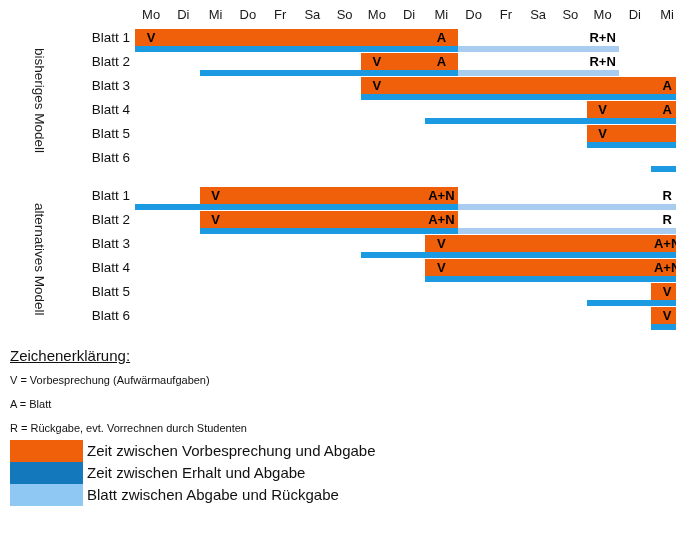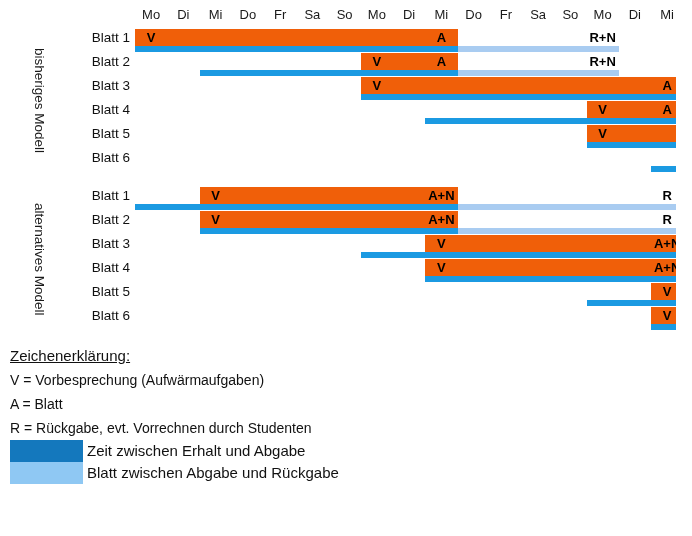--- a/index.html
+++ b/index.html
@@ -10,21 +10,21 @@
   .day{position:absolute;font-size:13px;line-height:16px;text-align:center;color:#1a1a1a;white-space:nowrap;}
   .rowlabel{position:absolute;font-size:13.5px;line-height:17px;text-align:right;width:75px;white-space:nowrap;}
   .seclabel{
     position:absolute;writing-mode:vertical-rl;text-align:center;
     font-size:13.5px;width:18px;white-space:nowrap;color:#1a1a1a;
   }
   .bar{position:absolute;}
   .marker{position:absolute;font-size:13px;font-weight:bold;line-height:17px;text-align:center;width:60px;white-space:nowrap;color:#000;}
   .legend{position:absolute;left:10px;top:344px;}
   .legend-title{font-size:15px;line-height:24px;text-decoration:underline;}
-  .legend-line{font-size:14px;line-height:24px;white-space:nowrap;}
+  .legend-line{font-size:11px;line-height:24px;white-space:nowrap;}
   .swatch-row{display:flex;align-items:center;height:22px;}
   .swatch{width:73px;height:22px;margin-right:4px;flex:none;}
   .swatch-label{font-size:15px;line-height:22px;white-space:nowrap;}
 </style>
 </head>
 <body>
 
 <div id="stage">
 
   <div id="chart">
@@ -110,20 +110,24 @@
       <div class="bar" style="left: 651px; top: 324px; width: 32.25px; height: 6px; background: rgb(27, 154, 226);"></div>
       <div class="marker" style="left: 637.125px; top: 307px;">V</div>
     </div>
 
   <div class="legend">
     <div class="legend-title">Zeichenerklärung:</div>
     <div class="legend-line">V = Vorbesprechung (Aufwärmaufgaben)</div>
     <div class="legend-line">A = Blatt</div>
     <div class="legend-line">R = Rückgabe, evt. Vorrechnen durch Studenten</div>
     <div class="swatch-row">
+      <div class="swatch" style="background: rgb(240, 95, 9);"></div>
+      <span class="swatch-label">Zeit zwischen Vorbesprechung und Abgabe</span>
+    </div>
+    <div class="swatch-row">
       <div class="swatch" style="background: rgb(20, 120, 189);"></div>
       <span class="swatch-label">Zeit zwischen Erhalt und Abgabe</span>
     </div>
     <div class="swatch-row">
       <div class="swatch" style="background: rgb(143, 200, 243);"></div>
       <span class="swatch-label">Blatt zwischen Abgabe und Rückgabe</span>
     </div>
   </div>
 
 </div>

